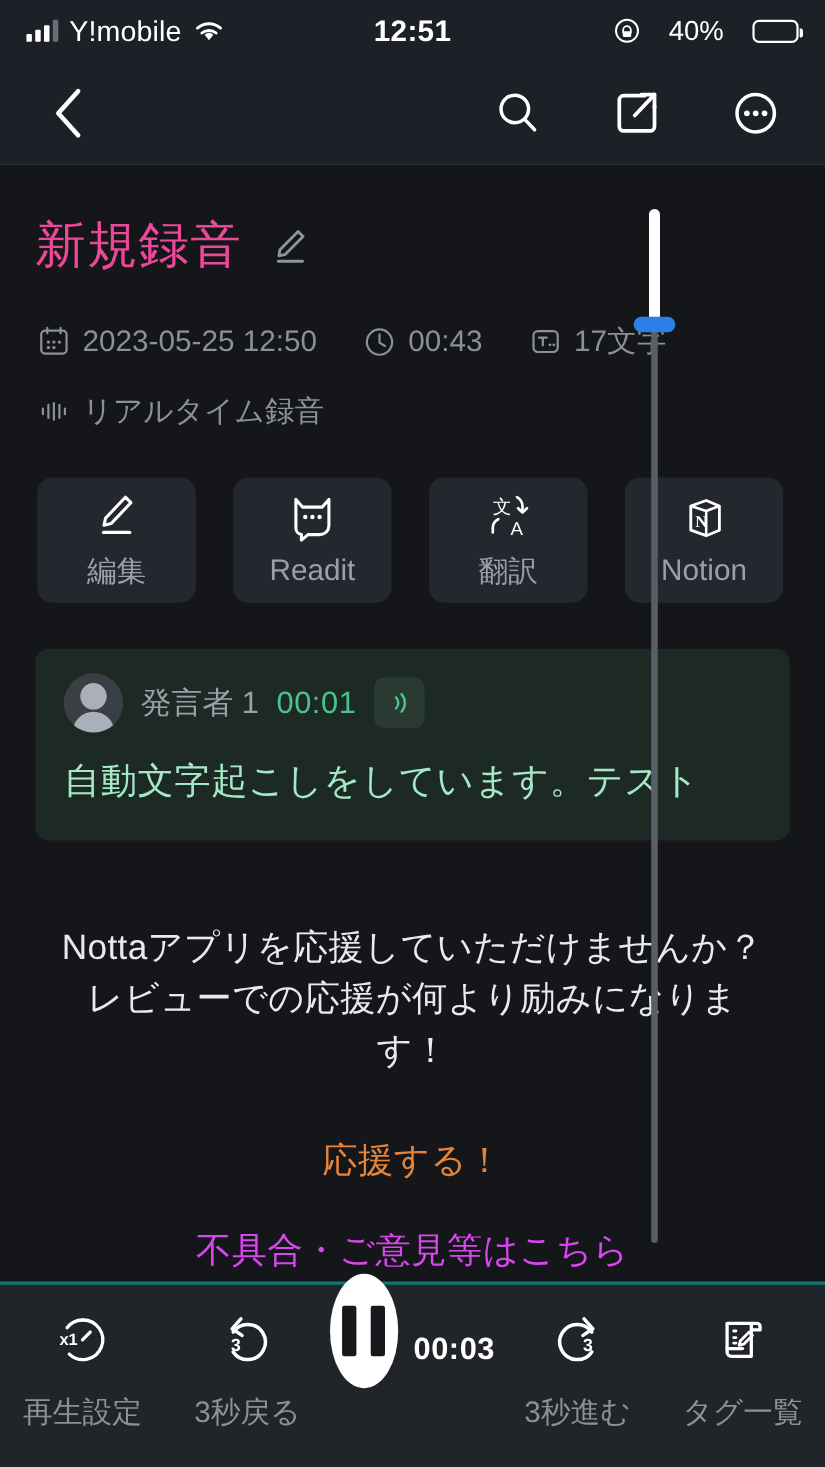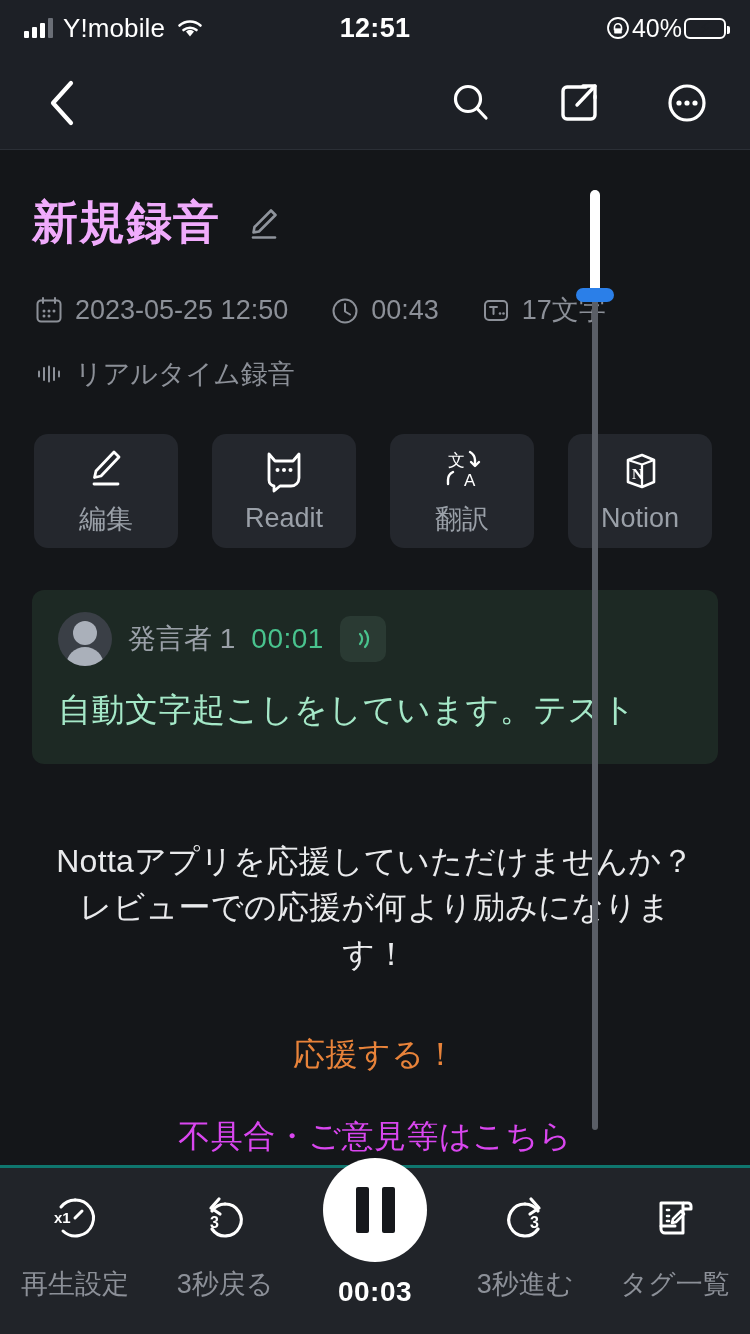--- a/index.html
+++ b/index.html
@@ -12,21 +12,21 @@
   .phone{ position:relative; width:620px; height:1334px; background:#141619; }
 
   
   .statusbar{
     position:absolute; top:0; left:0; width:750px; height:56px;
     background:#1d2026; color:#fff;
     display:flex; align-items:center; padding:0 24px;
   }
   .sb-left{ display:flex; align-items:center; gap:10px; flex:1; }
   .sb-center{ font-size:27px; font-weight:600; letter-spacing:.3px; }
-  .sb-right{ display:flex; align-items:center; gap:2px; flex:1; justify-content:flex-end; }
+  .sb-right{ display:flex; align-items:center; gap:26px; flex:1; justify-content:flex-end; }
   .carrier{ font-size:26px; font-weight:500; letter-spacing:.1px; }
   .bars{ display:flex; align-items:flex-end; gap:3px; height:20px; }
   .bars i{ display:block; width:5px; background:#fff; border-radius:1px; }
   .bars i:nth-child(1){ height:7px; }
   .bars i:nth-child(2){ height:11px; }
   .bars i:nth-child(3){ height:15px; }
   .bars i:nth-child(4){ height:20px; background:#6a6e76; }
   .batt-pct{ font-size:25px; font-weight:500; }
   .batt{
     position:relative; width:42px; height:21px; border:2px solid #fff;
@@ -55,21 +55,21 @@
   }
   .nav-right{ display:flex; align-items:center; gap:42px; }
 
   
   .content{
     position:absolute; top:150px; left:0; width:750px; height:1015px;
     background:#141619; overflow:hidden;
   }
 
   .title-row{ display:flex; align-items:center; gap:22px; padding:42px 0 0 32px; }
-  .title{ font-size:46px; color:#f0abfc; font-weight:700; letter-spacing:1px; }
+  .title{ font-size:46px; color:#ec4899; font-weight:400; letter-spacing:1px; }
 
   .meta{ padding:38px 0 0 34px; }
   .meta-line{ display:flex; align-items:center; color:#8c9098; font-size:27px; }
   .meta-item{ display:flex; align-items:center; gap:11px; margin-right:42px; }
   .meta-line + .meta-line{ margin-top:28px; }
 
   
   .chips{ display:flex; gap:34px; padding:42px 0 0 34px; }
   .chip{
     width:144px; height:114px; background:#24272d; border-radius:14px;
@@ -133,21 +133,21 @@
     position:absolute; bottom:0; left:0; width:750px; height:169px;
     background:#212429; border-top:3px solid #0f766e;
     display:flex; align-items:flex-start; justify-content:space-around;
     padding-top:22px;
   }
   .pl-item{
     width:150px; display:flex; flex-direction:column; align-items:center; gap:20px;
     cursor:pointer;
   }
   .pl-label{ font-size:27px; color:#8c9098; }
-  .pl-main{ position:relative; width:150px; display:flex; flex-direction:column;
+  .pl-main{ position:relative; width:150px; display:flex; flex-direction:row;
             align-items:center; gap:14px; cursor:pointer; }
   .pause-btn{
     width:104px; height:104px; border-radius:50%; background:#fff;
     display:flex; align-items:center; justify-content:center; gap:13px;
     margin-top:-32px;
   }
   .pause-btn span{ display:block; width:13px; height:46px; background:#16181c; border-radius:2px; }
   .pl-time{ font-size:28px; color:#fff; font-weight:600; letter-spacing:.5px; }
   svg{ display:block; }
 </style>

